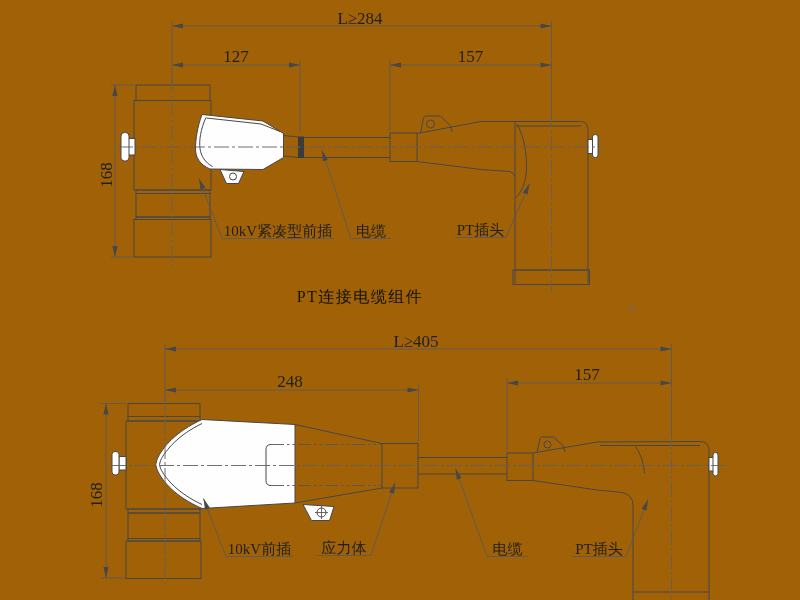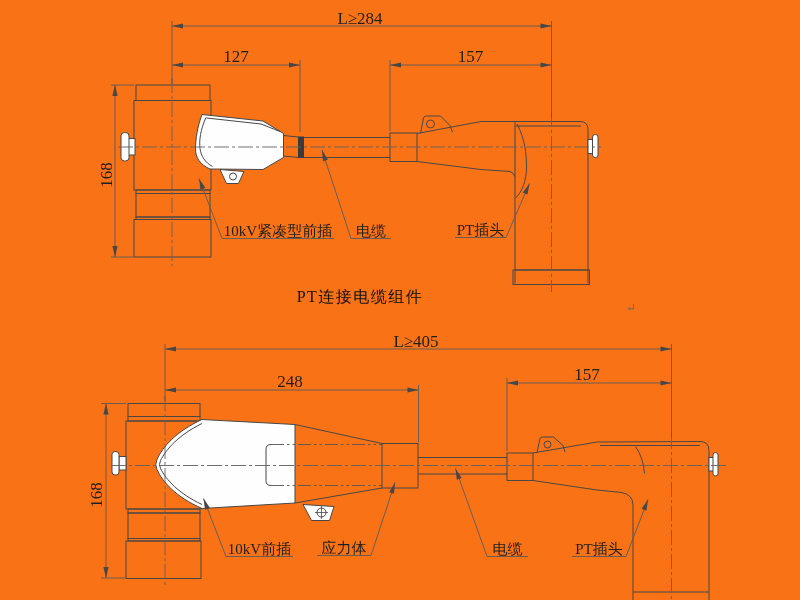--- a/index.html
+++ b/index.html
@@ -1,16 +1,16 @@
 <!DOCTYPE html>
 <html><head>
 <meta charset="utf-8">
 <style>
   html,body{margin:0;padding:0;background:#e8e8e8;}
-  .sheet{position:relative;width:800px;height:600px;background:#f97316;overflow:hidden;
+  .sheet{position:relative;width:800px;height:600px;background:#a16207;overflow:hidden;
          font-family:"Liberation Serif","DejaVu Serif",serif;text-align:right;}
   svg{display:block;}
   .ln{stroke:#474747;stroke-width:1;fill:none;}
   .ln-thin{stroke:#5a5a5a;stroke-width:0.9;fill:none;}
   .cl{stroke:#606060;stroke-width:0.9;fill:none;stroke-dasharray:15 3 3 3;}
   .hid{stroke:#565656;stroke-width:0.9;fill:none;stroke-dasharray:13 3 2.5 3 2.5 3;}
   .fillw{fill:#fefefe;}
   .dim{font-size:17px;fill:#1f1f1f;text-anchor:middle;}
   .lbl{font-size:15px;fill:#1f1f1f;text-anchor:middle;}
   .ttl{font-size:16px;letter-spacing:1.5px;fill:#111;text-anchor:middle;}

